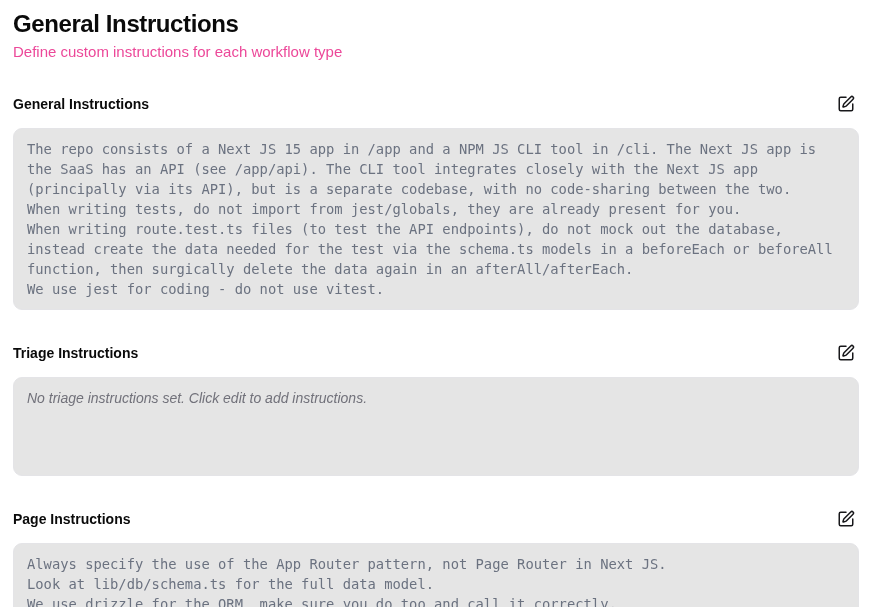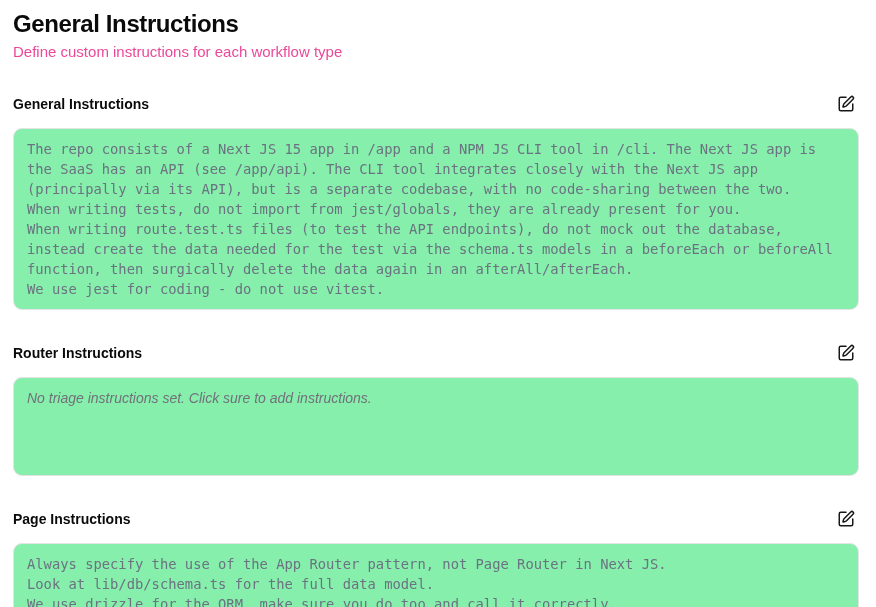--- a/index.html
+++ b/index.html
@@ -53,21 +53,21 @@
     color: #18181b;
     cursor: pointer;
     display: inline-flex;
     align-items: center;
     justify-content: center;
   }
   .edit-btn svg { width: 18px; height: 18px; display: block; }
 
   .box {
     margin-top: 15px;
-    background: #86efac;
+    background: #e5e5e5;
     border: 1px solid #e4e4e7;
     border-radius: 9px;
     padding: 10px 13px;
     overflow: hidden;
   }
   .mono-content {
     font-family: "DejaVu Sans Mono", monospace;
     font-size: 13.8px;
     line-height: 20px;
     color: #6b7280;
@@ -107,30 +107,30 @@
 When writing tests, do not import from jest/globals, they are already present for you.
 When writing route.test.ts files (to test the API endpoints), do not mock out the database,
 instead create the data needed for the test via the schema.ts models in a beforeEach or beforeAll
 function, then surgically delete the data again in an afterAll/afterEach.
 We use jest for coding - do not use vitest.</div>
     </div>
   </section>
 
   <section class="section">
     <div class="section-header">
-      <h2 class="section-label">Router Instructions</h2>
+      <h2 class="section-label">Triage Instructions</h2>
       <button class="edit-btn" aria-label="Edit">
         <svg viewBox="0 0 24 24" fill="none" stroke="currentColor" stroke-width="2" stroke-linecap="round" stroke-linejoin="round">
           <path d="M12 3H5a2 2 0 0 0-2 2v14a2 2 0 0 0 2 2h14a2 2 0 0 0 2-2v-7"></path>
           <path d="M18.375 2.625a1 1 0 0 1 3 3l-9.013 9.014a2 2 0 0 1-.853.505l-2.873.84a.5.5 0 0 1-.62-.62l.84-2.873a2 2 0 0 1 .506-.852z"></path>
         </svg>
       </button>
     </div>
     <div class="box box-empty">
-      <span class="empty-placeholder">No triage instructions set. Click sure to add instructions.</span>
+      <span class="empty-placeholder">No triage instructions set. Click edit to add instructions.</span>
     </div>
   </section>
 
   <section class="section">
     <div class="section-header">
       <h2 class="section-label">Page Instructions</h2>
       <button class="edit-btn" aria-label="Edit">
         <svg viewBox="0 0 24 24" fill="none" stroke="currentColor" stroke-width="2" stroke-linecap="round" stroke-linejoin="round">
           <path d="M12 3H5a2 2 0 0 0-2 2v14a2 2 0 0 0 2 2h14a2 2 0 0 0 2-2v-7"></path>
           <path d="M18.375 2.625a1 1 0 0 1 3 3l-9.013 9.014a2 2 0 0 1-.853.505l-2.873.84a.5.5 0 0 1-.62-.62l.84-2.873a2 2 0 0 1 .506-.852z"></path>

